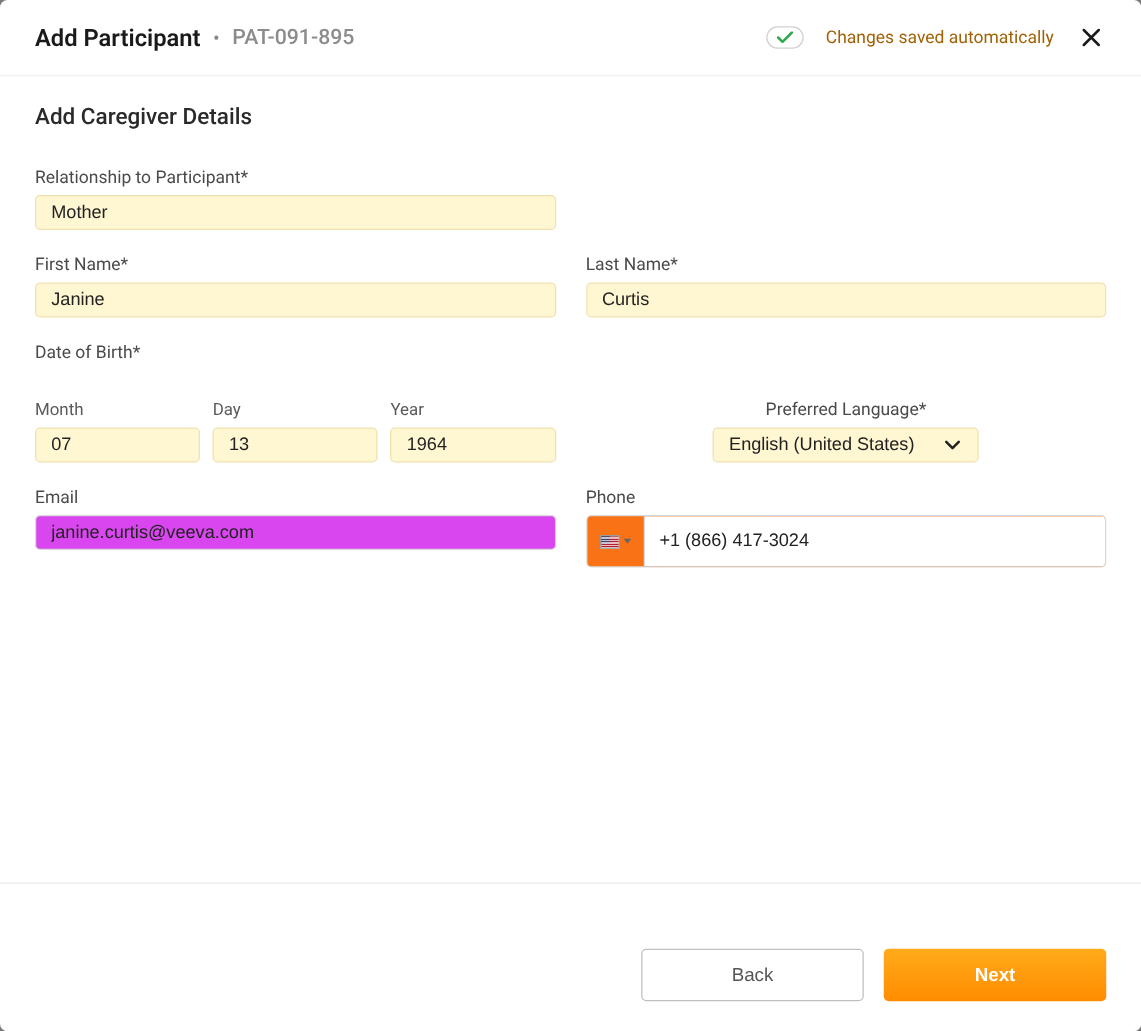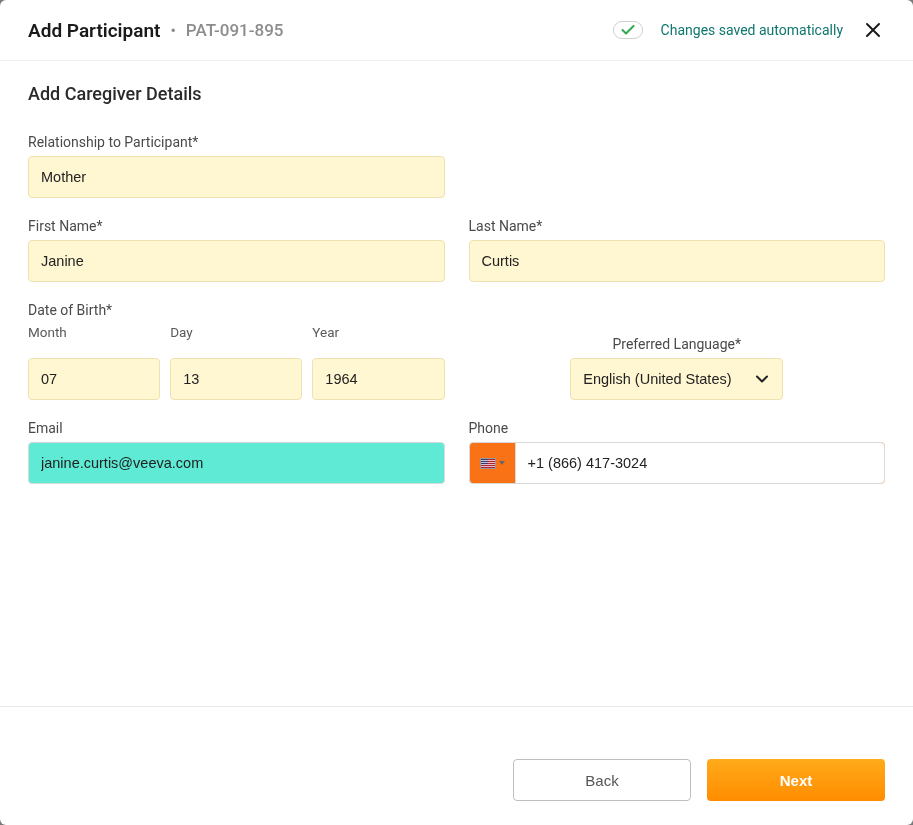--- a/index.html
+++ b/index.html
@@ -58,21 +58,21 @@
       align-items: center;
       justify-content: center;
       width: 30px;
       height: 18px;
       border-radius: 10px;
       border: 1.5px solid #d1d1d1;
     }
     .save-pill svg { display: block; }
     .save-text {
       font-size: 14px;
-      color: #0f766e;
+      color: #a16207;
     }
     .close-btn {
       cursor: pointer;
       padding: 4px;
     }
     .close-btn svg { display: block; }
 
     .content {
       flex: 1;
       padding: 22px 28px;
@@ -117,49 +117,49 @@
     .label {
       font-size: 14px;
       color: #4a4a4a;
     }
     .sublabel {
       font-size: 13.5px;
       color: #5a5a5a;
     }
     .input, .select {
       width: 100%;
-      height: 42px;
+      height: 28px;
       border: 1px solid #f0e2b0;
       background: #fff6d2;
       border-radius: 4px;
       padding: 0 12px;
       font-size: 14.5px;
       color: #222;
       outline: none;
     }
     .input.plain {
-      background: #5eead4;
+      background: #d946ef;
       border: 1px solid #d9d9d9;
     }
     .select-wrap {
       position: relative;
     }
     .select-wrap .chev {
       position: absolute;
       right: 14px;
       top: 50%;
       transform: translateY(-50%);
       pointer-events: none;
     }
     .dob-row {
       display: grid;
       grid-template-columns: 1fr 1fr 1fr;
       gap: 10px;
     }
-    .dob-col { display: flex; flex-direction: column; gap: 18px; }
+    .dob-col { display: flex; flex-direction: column; gap: 6px; margin-top: 24px; }
 
     .phone-wrap {
       display: flex;
       border: 1px solid #d9d9d9;
       border-radius: 4px;
       overflow: hidden;
       height: 42px;
       background: #f97316;
     }
     .phone-flag {

